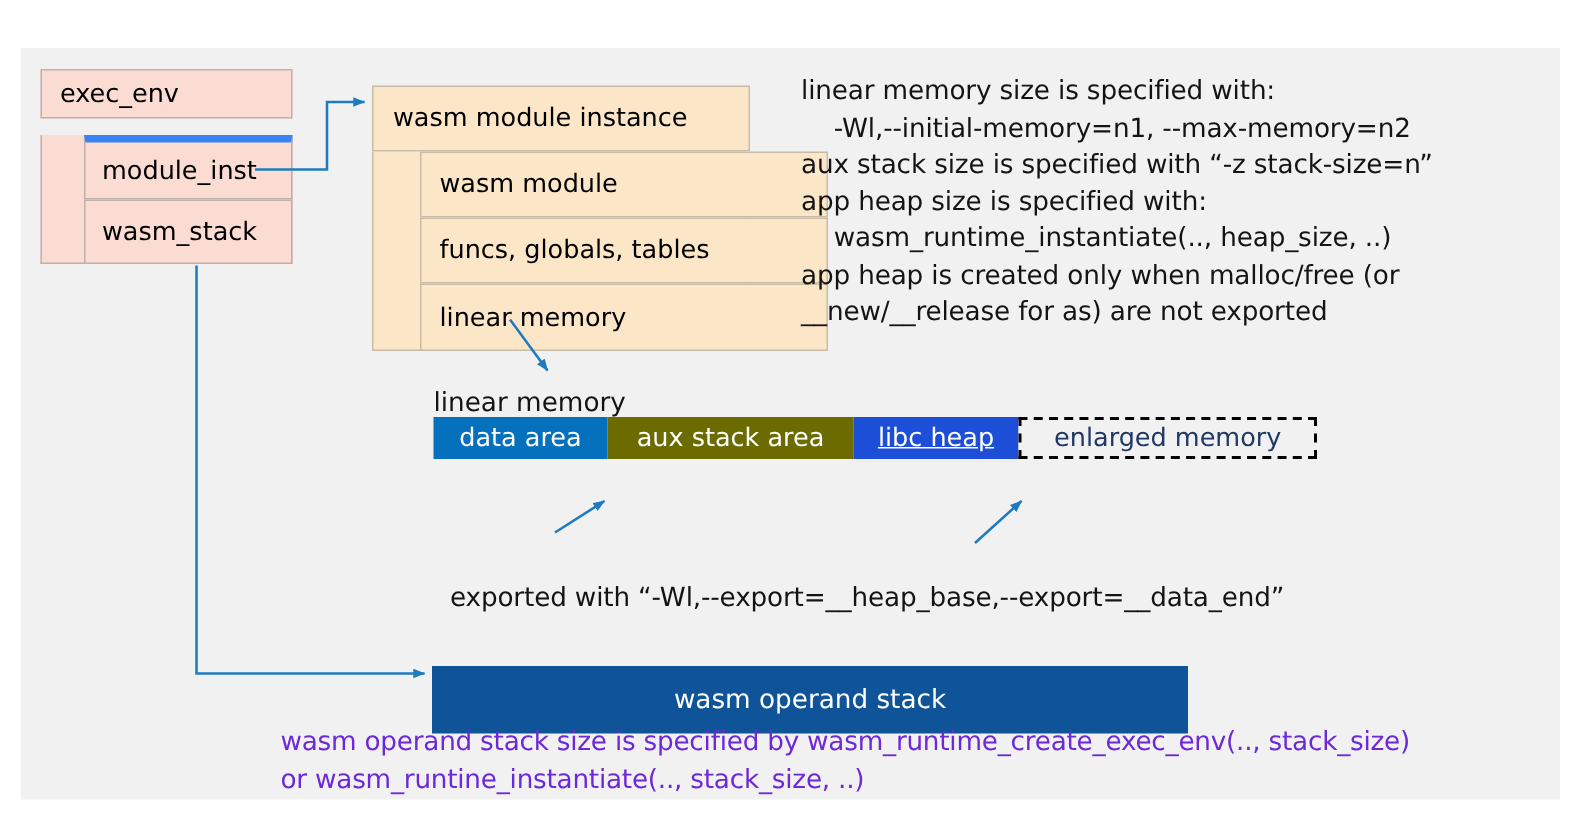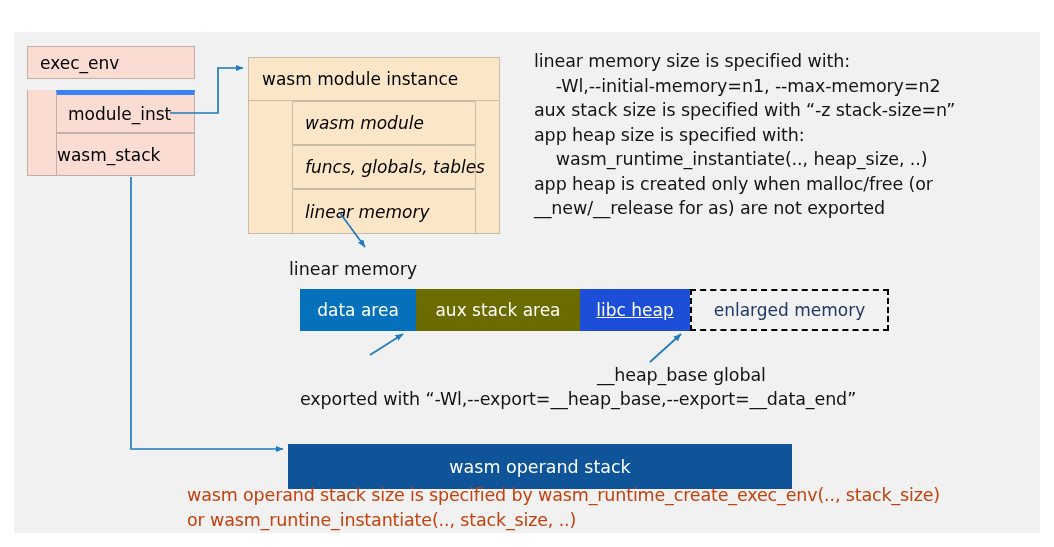--- a/index.html
+++ b/index.html
@@ -79,20 +79,21 @@
     border-top: none;
   }
   .exec-sub1 {
     left: 29px; top: 44px; width: 139px; height: 43px;
     padding-left: 11px;
     border-top: 5px solid #3b82f6;
     border-left: 1px solid #bfb0ab;
   }
   .exec-sub2 {
     left: 29px; top: 87px; width: 139px; height: 43px;
+    padding-left: 11px;
     border-top: 1px solid #bfb0ab;
     border-left: 1px solid #bfb0ab;
   }
 
   
   .mod-group {
     position: absolute;
     left: 248px;
     top: 46px;
     width: 252px;
@@ -105,25 +106,24 @@
   }
   .mod-header {
     left: 0; top: 0; width: 252px; height: 44px;
     padding-left: 13px;
   }
   .mod-rail {
     left: 0; top: 44px; width: 252px; height: 133px;
     border-top: none;
   }
   .mod-sub {
-    left: 44px; width: 184px; height: 44px;
+    left: 32px; width: 272px; height: 44px;
     padding-left: 12px;
     border-top: 1px solid #c8bca6;
     border-left: 1px solid #c8bca6;
-    font-style: italic;
   }
   .mod-sub-1 { top: 44px; }
   .mod-sub-2 { top: 88px; }
   .mod-sub-3 { top: 132px; height: 45px; }
 
   
   .note-right {
     position: absolute;
     left: 534px;
     top: 49px;
@@ -139,24 +139,23 @@
     position: absolute;
     left: 289px;
     top: 259px;
     font-size: 17.5px;
     color: #141414;
     white-space: nowrap;
   }
   .memstrip {
     position: absolute;
     left: 289px;
-    top: 289px;
-    height: 42px;
+    top: 278px;
+    height: 28px;
     display: flex;
-    margin-left: 11px;
   }
   .memseg {
     display: flex;
     align-items: center;
     justify-content: center;
     font-size: 17px;
     color: #ffffff;
     white-space: nowrap;
     box-sizing: border-box;
   }
@@ -194,21 +193,21 @@
     color: #ffffff;
     white-space: nowrap;
   }
 
   .note-bottom {
     position: absolute;
     left: 187px;
     top: 483px;
     font-size: 17.5px;
     line-height: 25px;
-    color: #c2410c;
+    color: #6d28d9;
     white-space: pre;
     letter-spacing: -0.15px;
   }
 
   
   .connectors {
     position: absolute;
     left: 0; top: 0;
     width: 1054px;
     height: 547px;
@@ -269,21 +268,20 @@
         <span>aux stack area</span>
       </div>
       <div class="memseg" style="width: 110px; background: #1d4ed8; color: rgb(255, 255, 255); text-decoration: underline;">
         <span>libc heap</span>
       </div>
       <div class="memseg dashed" style="width: 199px; color: rgb(31, 56, 100);">
         <span>enlarged memory</span>
       </div>
     </div>
 
-  <div class="ann ann-heap-base">__heap_base global</div>
   <div class="ann ann-exported">exported with “-Wl,--export=__heap_base,--export=__data_end”</div>
 
   <div class="opstack">
     <span>wasm operand stack</span>
   </div>
 
   <div class="note-bottom">wasm operand stack size is specified by wasm_runtime_create_exec_env(.., stack_size)
 or wasm_runtine_instantiate(.., stack_size, ..)</div>
 
   <svg class="connectors" viewBox="0 0 1054 547" width="1054" height="547">

